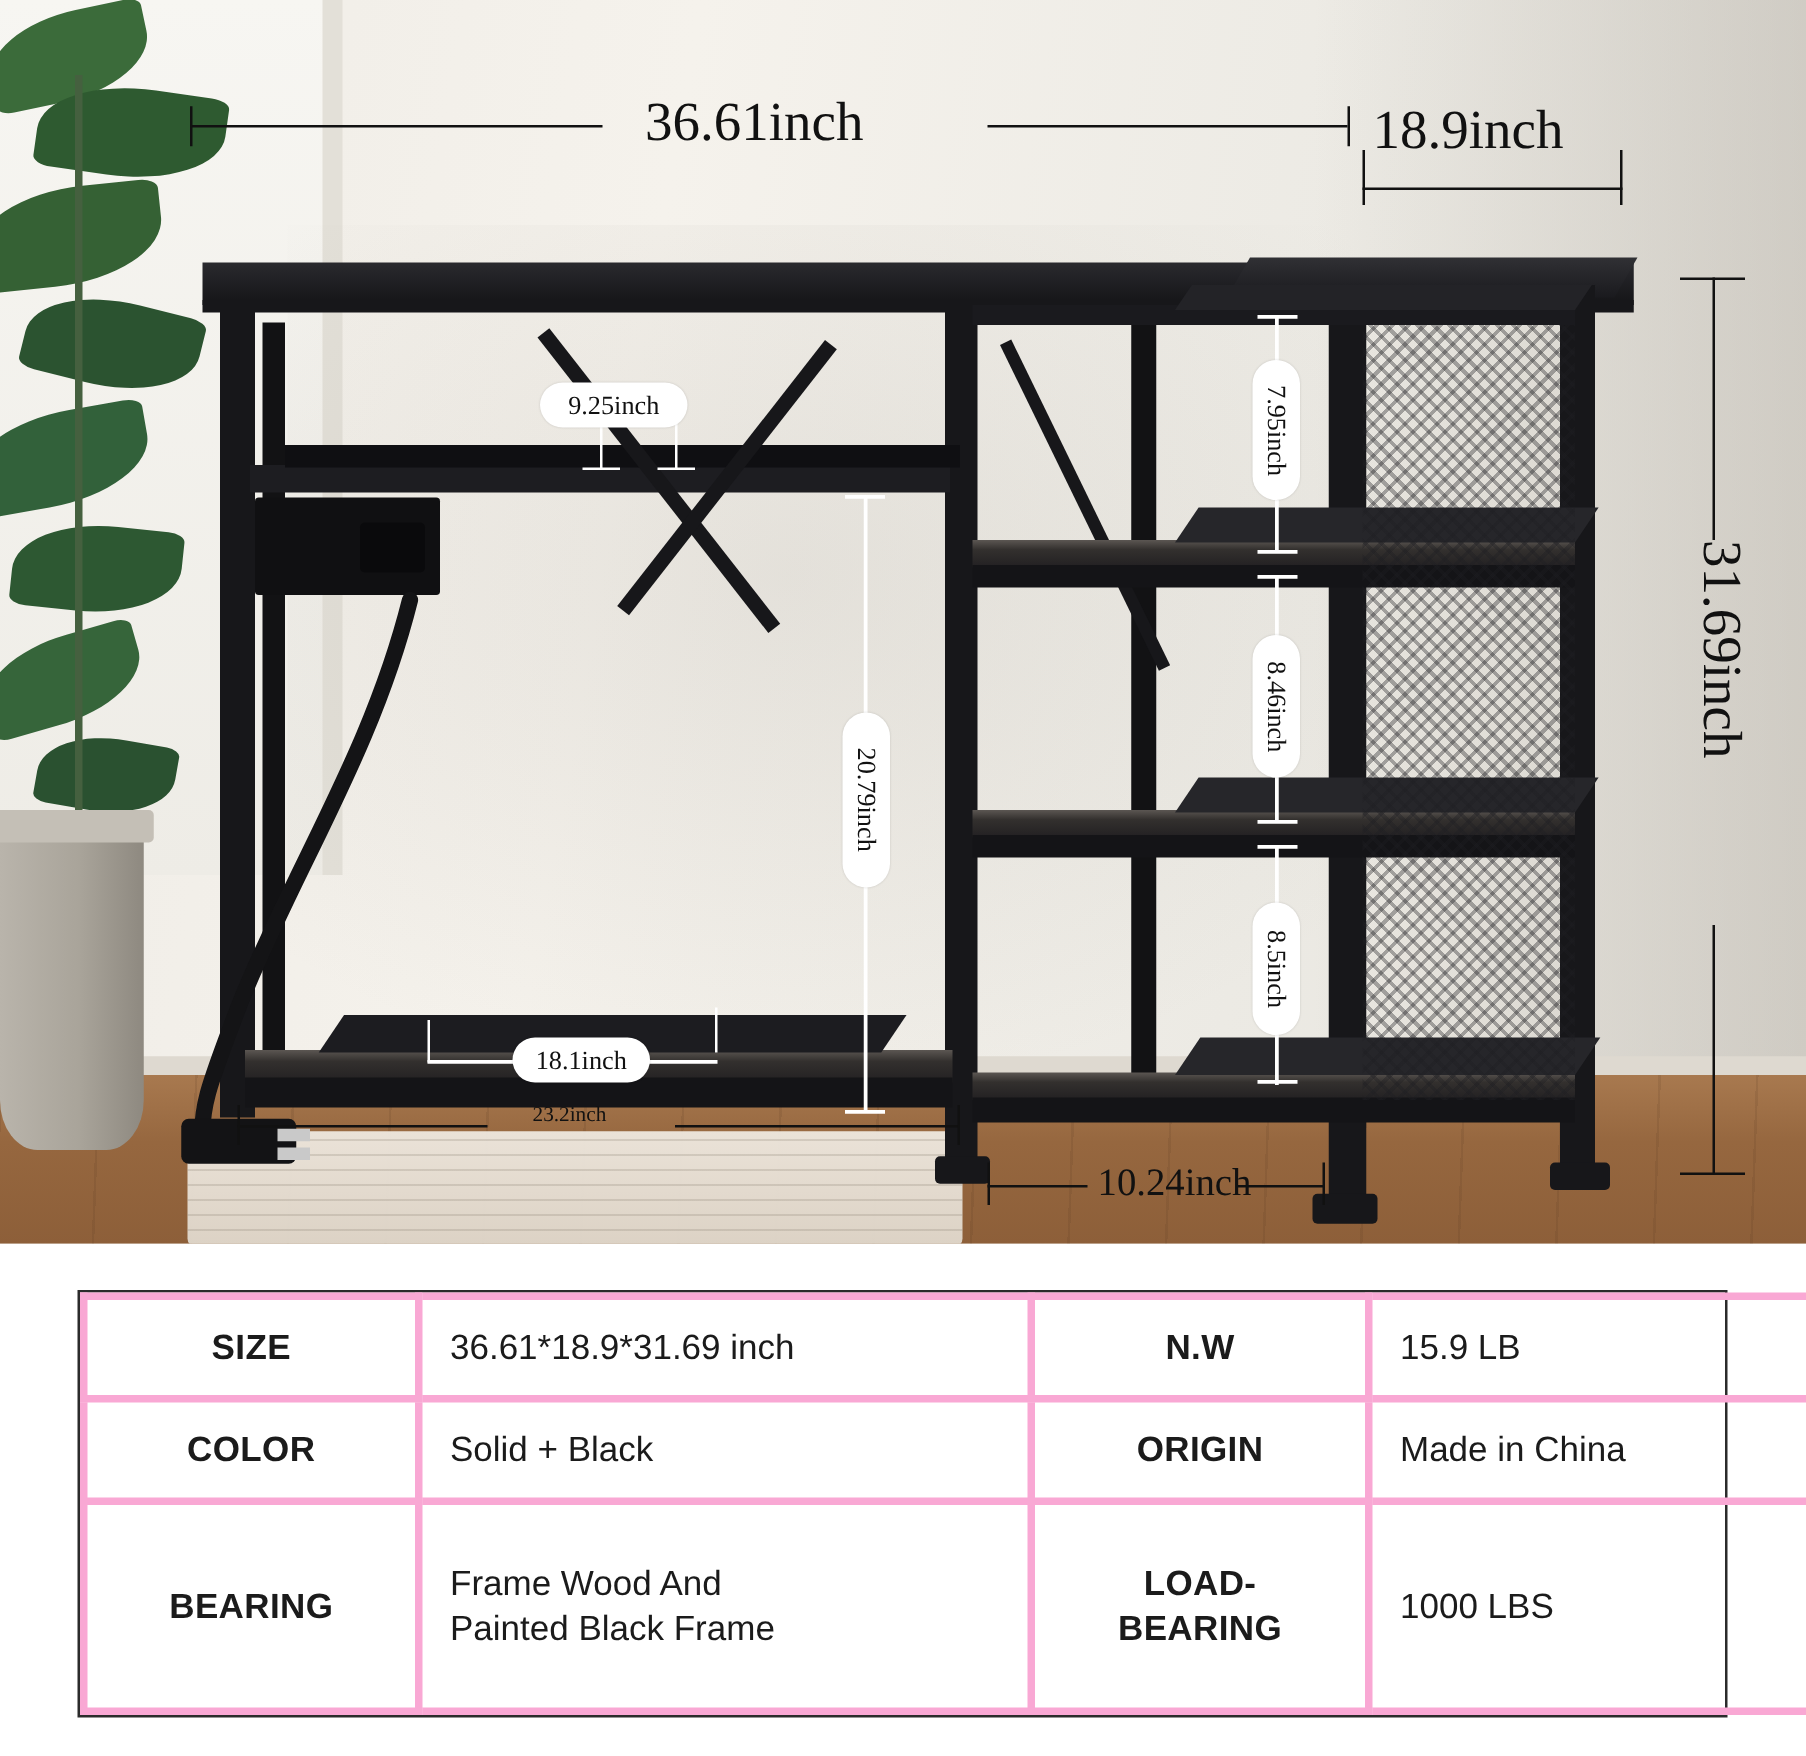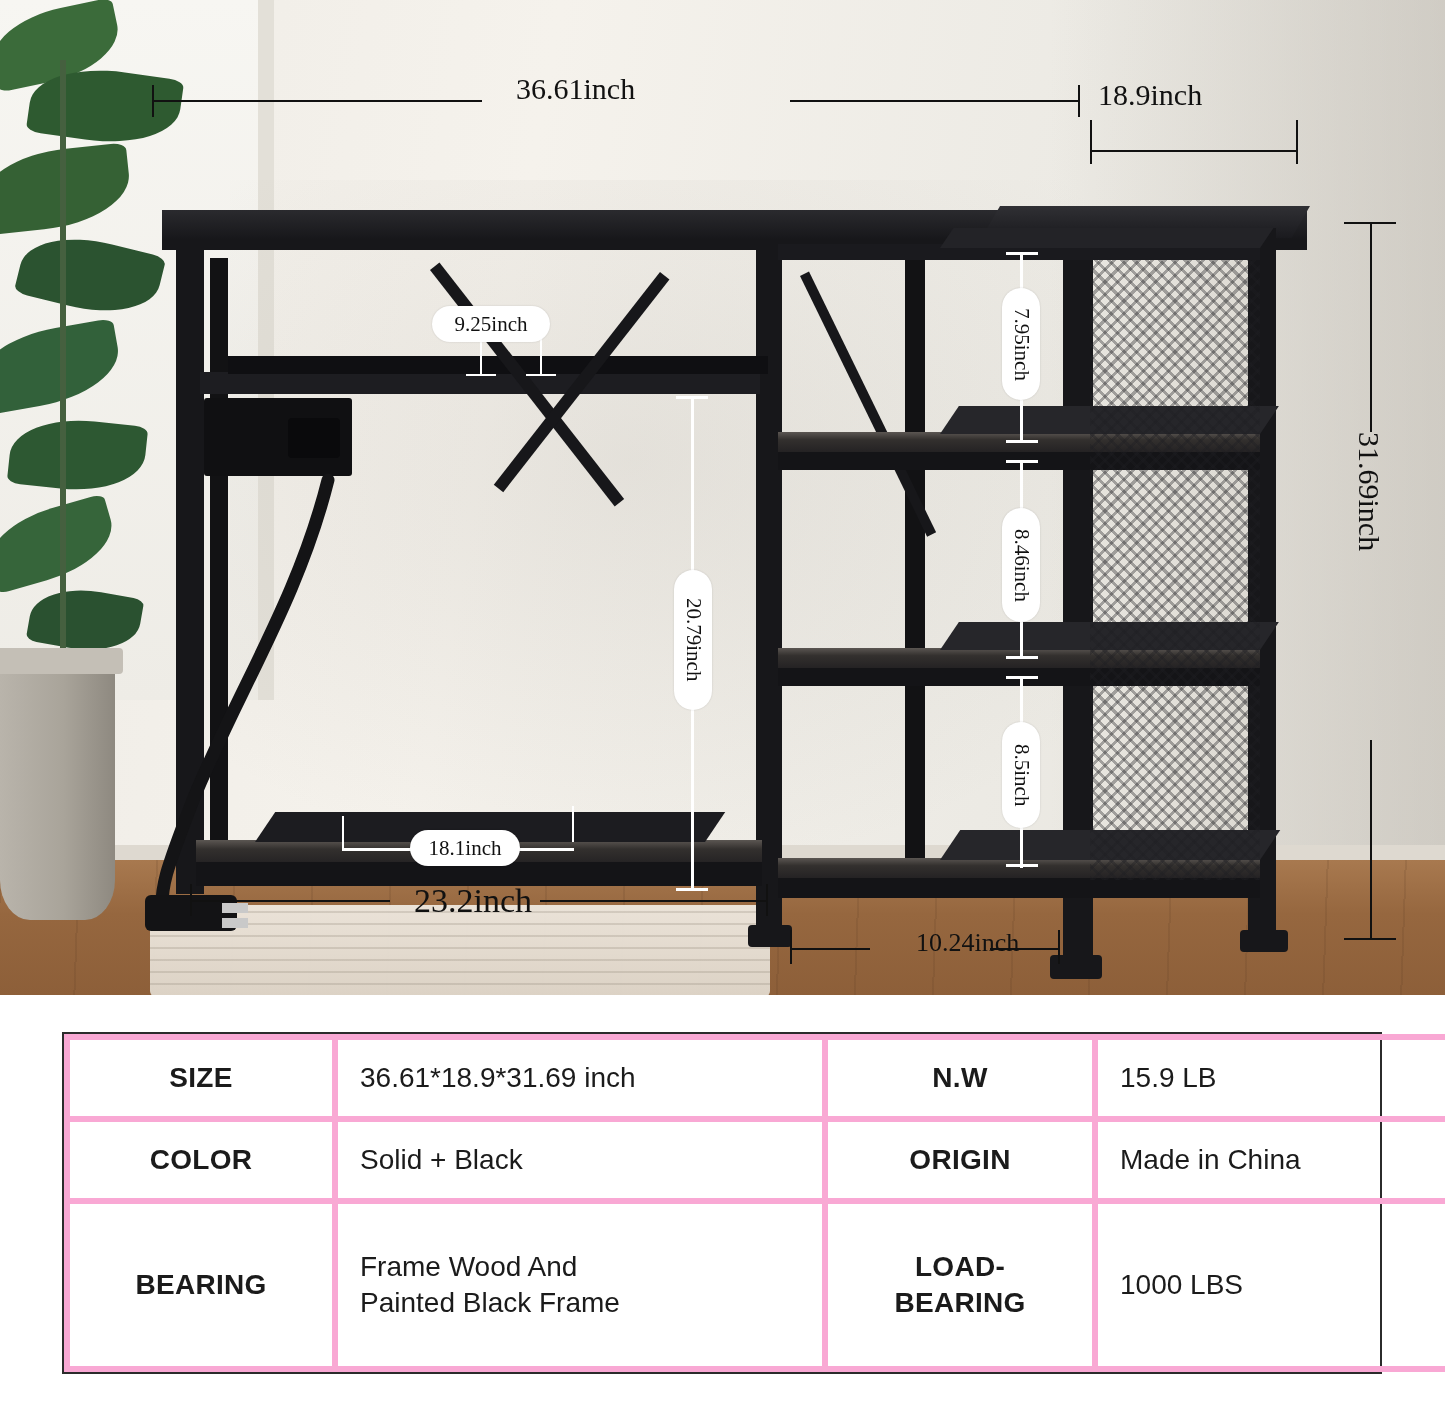--- a/index.html
+++ b/index.html
@@ -126,21 +126,21 @@
   }
 
   
   .dim-line { position: absolute; background: #111; }
   .dim-h { height: 2px; }
   .dim-v { width: 2px; }
   .tick-v { position: absolute; width: 2px; background: #111; }
   .tick-h { position: absolute; height: 2px; background: #111; }
   .dim-label {
     position: absolute;
-    font-size: 30px;
+    font-size: 44px;
     color: #111;
     font-family: "Liberation Serif", serif;
     white-space: nowrap;
   }
   .pill {
     position: absolute;
     background: #ffffff;
     border-radius: 22px;
     color: #111;
     font-size: 21px;
@@ -307,27 +307,27 @@
   <div class="dim-line dim-v" style="left:1370px;top:222px;height:210px;"></div>
   <div class="dim-line dim-v" style="left:1370px;top:740px;height:200px;"></div>
   <div class="tick-h" style="left:1344px;top:222px;width:52px;"></div>
   <div class="tick-h" style="left:1344px;top:938px;width:52px;"></div>
   <div class="dim-label pill-v" style="left:1352px;top:432px;writing-mode:vertical-rl;">31.69inch</div>
 
   <div class="dim-line dim-h" style="left:190px;top:900px;width:200px;"></div>
   <div class="dim-line dim-h" style="left:540px;top:900px;width:228px;"></div>
   <div class="tick-v" style="left:190px;top:884px;height:32px;"></div>
   <div class="tick-v" style="left:766px;top:884px;height:32px;"></div>
-  <div class="dim-label" style="left:414px;top:882px;font-size:34px;">23.2inch</div>
+  <div class="dim-label" style="left:426px;top:882px;font-size:17px;">23.2inch</div>
 
   <div class="dim-line dim-h" style="left:790px;top:948px;width:80px;"></div>
   <div class="dim-line dim-h" style="left:990px;top:948px;width:70px;"></div>
   <div class="tick-v" style="left:790px;top:930px;height:34px;"></div>
   <div class="tick-v" style="left:1058px;top:930px;height:34px;"></div>
-  <div class="dim-label" style="left:916px;top:928px;font-size:26px;">10.24inch</div>
+  <div class="dim-label" style="left:878px;top:928px;font-size:31px;">10.24inch</div>
 
   <div class="wline" style="left:480px;top:330px;width:2px;height:46px;"></div>
   <div class="wline" style="left:540px;top:330px;width:2px;height:46px;"></div>
   <div class="wline" style="left:466px;top:374px;width:30px;height:2px;"></div>
   <div class="wline" style="left:526px;top:374px;width:30px;height:2px;"></div>
   <div class="pill" style="left:432px;top:306px;width:118px;height:36px;">9.25inch</div>
 
   <div class="wline" style="left:691px;top:396px;width:3px;height:190px;"></div>
   <div class="wline" style="left:691px;top:700px;width:3px;height:190px;"></div>
   <div class="wline" style="left:676px;top:396px;width:32px;height:3px;"></div>

